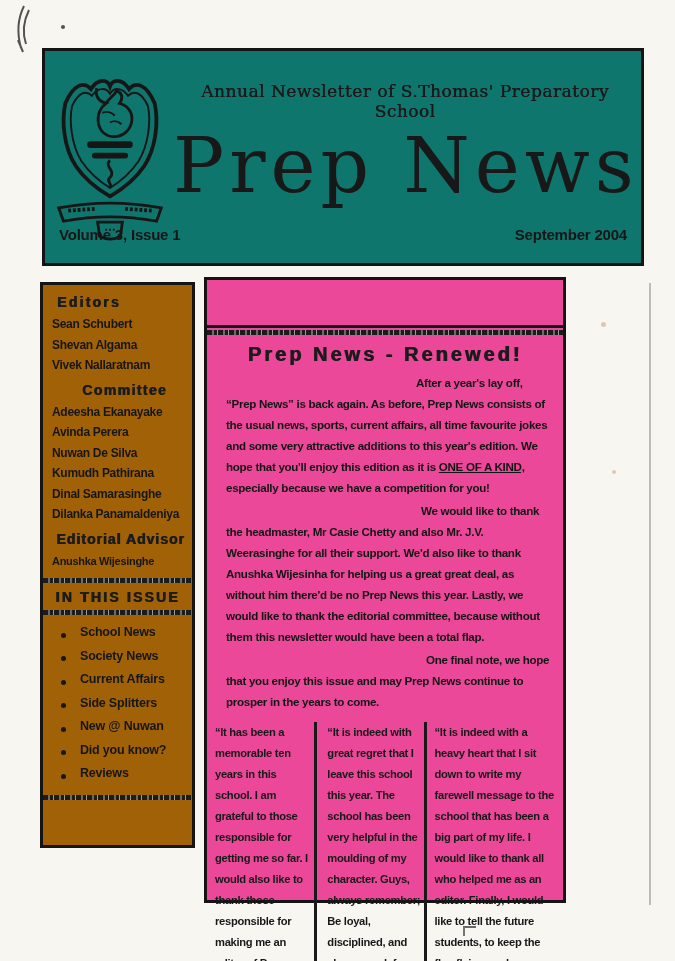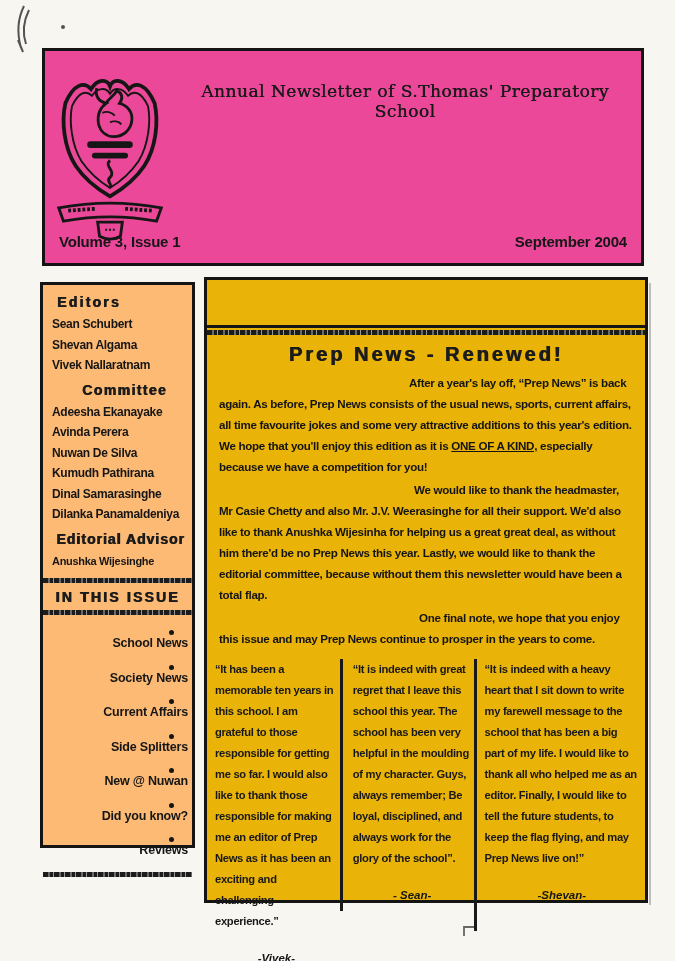--- a/index.html
+++ b/index.html
@@ -11,71 +11,71 @@
   
   .scribble { position:absolute; left:0; top:0; }
   .pen-mark { position:absolute; left:463px; top:926px; width:11px; height:8px;
     border-top:2px solid #444; border-left:2px solid #555; opacity:.8; }
   .edge-streak { position:absolute; left:649px; top:283px; width:2px; height:622px;
     background:#777; opacity:.45; }
   .stain { position:absolute; border-radius:50%; background:rgba(178,96,52,.32); }
   
   .header-box {
     position:absolute; left:42px; top:48px; width:596px; height:212px;
-    border:3px solid #141414; background:#ec4899;
+    border:3px solid #141414; background:#0f766e;
   }
   .crest { position:absolute; left:8px; top:18px; }
   .head-right { position:absolute; left:128px; right:4px; top:30px; text-align:center; }
   .tagline {
     font-family:"DejaVu Serif", serif; font-size:17px; letter-spacing:.5px;
     color:#1a1a1a; text-shadow:.4px 0 0 currentColor;
   }
   .masthead {
     font-family:"DejaVu Serif", serif; font-size:76px; line-height:86px;
     letter-spacing:5px; color:#181818; margin-top:2px; white-space:nowrap;
   }
   .volume-row {
-    position:absolute; left:14px; right:14px; bottom:13px;
+    position:absolute; left:14px; right:14px; bottom:20px;
     display:flex; justify-content:space-between;
     font-weight:bold; font-size:15px; letter-spacing:-.2px;
   }
   
   .sidebar-box {
     position:absolute; left:40px; top:282px; width:155px; height:566px;
-    border:3px solid #141414; background:#fdba74; box-sizing:border-box;
+    border:3px solid #141414; background:#a16207; box-sizing:border-box;
   }
   .chunky {
     font-weight:bold; letter-spacing:2.2px; color:#1c1c1c;
     text-shadow:.8px 0 0 currentColor;
   }
   .sb-head { font-size:14px; padding:9px 0 4px 14px; }
   .sb-head.tight { padding-top:6px; letter-spacing:1.4px;text-align:center; }
   .sb-name { font-size:12px; font-weight:bold; letter-spacing:-.3px;
     padding:0 1px 0 9px; line-height:20.5px; }
   .hatch { height:5px; margin:0; background:
     repeating-linear-gradient(90deg,#1c1c1c 0 5px,#6b6b6b 5px 7px,#1c1c1c 7px 10px,#9a9a9a 10px 11px); }
   .hatch.m-top { margin-top:7px; }
   .issue-head { font-size:14px; text-align:center; padding:6px 0 5px 0; }
   .issue-list { padding:9px 4px 6px 14px; }
-  .issue-item { display:flex; align-items:flex-end; margin-bottom:7.5px;flex-direction:column; }
+  .issue-item { display:flex; align-items:center; margin-bottom:7.5px; }
   .dot { width:5px; height:5px; border-radius:50%; background:#161616;
     margin:6px 14px 0 4px; flex:none; }
   .issue-label { font-size:12.5px; font-weight:bold; letter-spacing:-.2px;
     line-height:16px; text-align:center; }
   
   .main-box {
-    position:absolute; left:204px; top:277px; width:444px; height:626px;
-    border:3px solid #141414; background:#eab308; box-sizing:border-box;
+    position:absolute; left:204px; top:277px; width:362px; height:626px;
+    border:3px solid #141414; background:#ec4899; box-sizing:border-box;
   }
   .banner-strip { height:45px; border-bottom:3px solid #161616; }
   .article-title {
     text-align:center; font-size:20px; margin-top:8px;
     letter-spacing:3px;
   }
-  .body-copy { padding:6px 12px 0 12px; }
+  .body-copy { padding:6px 12px 0 19px; }
   .body-copy p {
     margin:0 0 2px 0; font-size:11.6px; font-weight:bold; letter-spacing:-.3px;
     line-height:21px; color:#141414;
   }
   .ind1 { text-indent:190px; }
   .ind2 { text-indent:195px; }
   .ind3 { text-indent:200px; }
   .u { text-decoration:underline; }
   
   .quotes-row { display:flex; padding:6px 6px 0 8px; }
@@ -119,20 +119,21 @@
       <rect x="36" y="76" width="48" height="7" rx="3.5" fill="#161616"></rect>
       <rect x="41" y="88" width="38" height="6" rx="3" fill="#161616"></rect>
       <path d="M60,96 C53,102 67,107 60,114 C55,118 63,121 60,124" fill="none" stroke="#161616" stroke-width="3"></path>
       <path d="M6,146 Q60,136 114,146 L109,160 Q60,151 11,160 Z" fill="none" stroke="#161616" stroke-width="3"></path>
       <path d="M16,149 L44,147 M76,147 L104,149" stroke="#161616" stroke-width="4" stroke-dasharray="3,2"></path>
       <path d="M47,161 L73,161 L71,176 Q60,182 49,176 Z" fill="none" stroke="#161616" stroke-width="3"></path>
       <path d="M55,169 L66,169" stroke="#161616" stroke-width="2" stroke-dasharray="2,2"></path>
     </svg>
     <div class="head-right">
       <div class="tagline">Annual Newsletter of S.Thomas' Preparatory School</div>
+      <div class="masthead">Prep News</div>
     </div>
     <div class="volume-row">
       <span>Volume 3, Issue 1</span>
       <span>September 2004</span>
     </div>
   </div>
 
   <div class="sidebar-box">
     <div class="sb-head chunky">Editors</div>
     <div class="sb-name">Sean Schubert</div>

